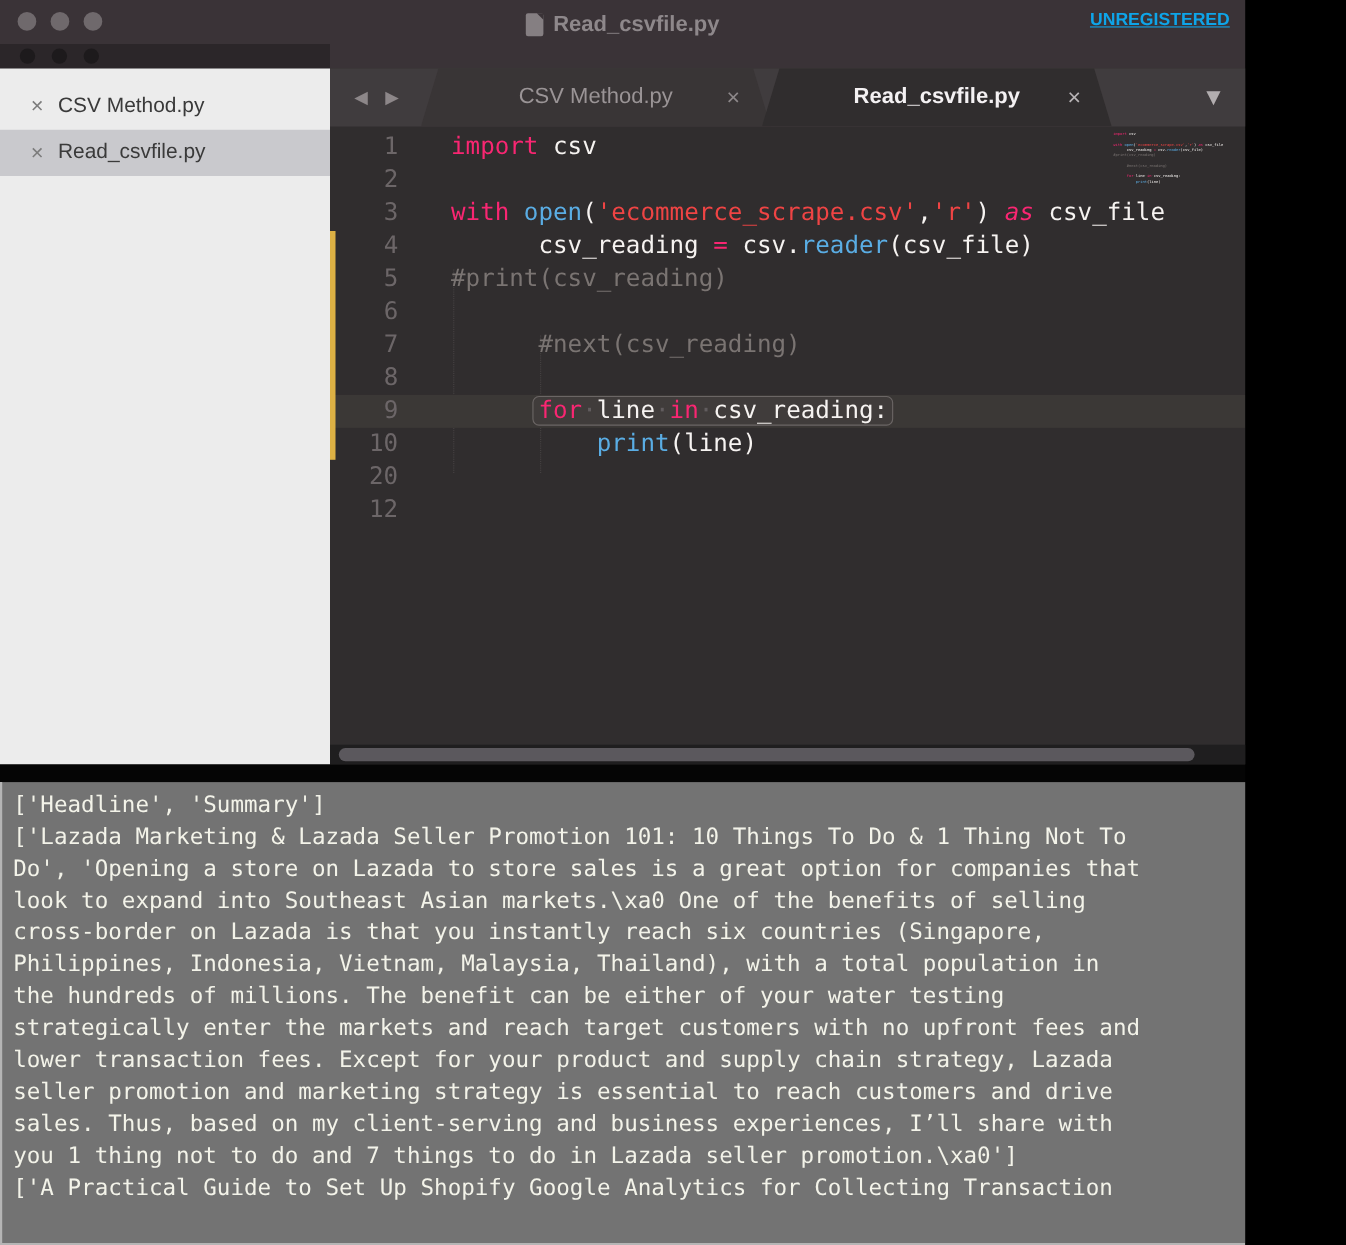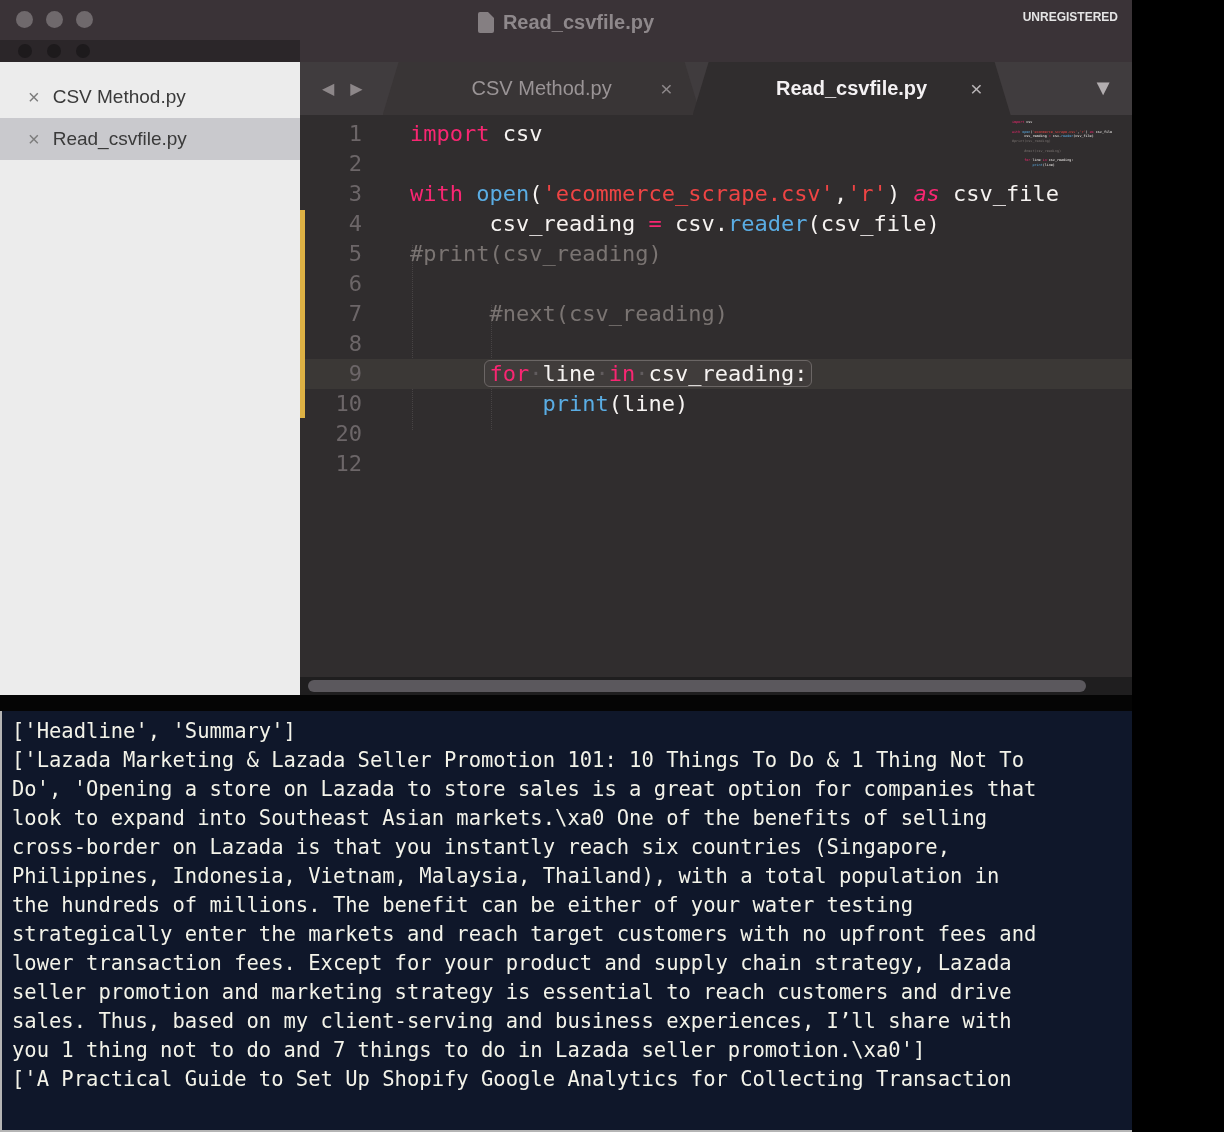--- a/index.html
+++ b/index.html
@@ -13,21 +13,21 @@
   .dot { width:17px; height:17px; border-radius:50%; background:#6f696c; }
   .substrip { position:absolute; left:0; top:40px; width:300px; height:22px; background:#2b2629;
               display:flex; align-items:center; gap:15px; padding-left:18px; }
   .sdot { width:14px; height:14px; border-radius:50%; background:#1d1a1c; }
   .title-center { position:absolute; left:0; right:0; top:0; height:44px; display:flex;
                   align-items:center; justify-content:center; gap:9px; color:#8e888b;
                   font-size:20px; font-weight:bold; }
   .doc-icon { width:16px; height:21px; background:#857f82; border-radius:2px; position:relative; }
   .doc-icon::after { content:""; position:absolute; right:0; top:0; border-style:solid;
                      border-width:0 6px 6px 0; border-color:transparent #3a3337 transparent transparent; }
-  .unregistered { position:absolute; right:14px; top:10px; font-size:12px; font-weight:bold; color:#e5e5e5; }
+  .unregistered { position:absolute; right:14px; top:10px; font-size:16px; font-weight:bold; color:#0ea5e9;text-decoration:underline; }
 
   
   .main { flex:none; height:633px; display:flex; }
 
   
   .sidebar { width:300px; background:#ececec; padding-top:14px; flex:none; }
   .sb-header { color:#8f8f8f; font-weight:bold; font-size:21px; letter-spacing:1px; padding:8px 0 16px 26px; }
   .sb-item { display:flex; align-items:center; height:42px; padding-left:28px; gap:13px;
              font-size:19px; color:#3a3a3a; }
   .sb-item.selected { background:#c9c9cd; }
@@ -67,21 +67,21 @@
   .g2 { left:191px; top:190px; height:125px; }
   .minimap { position:absolute; top:3px; right:0; width:122px; padding:2px; font-size:3.4px;
              line-height:4.8px; z-index:2; }
   .mini-row { white-space:pre; height:4.8px; overflow:hidden; }
 
   .hscroll { flex:none; height:18px; background:#1f1e1f; position:relative; }
   .thumb { position:absolute; left:8px; top:3px; width:778px; height:12px; border-radius:6px; background:#5b585d; }
 
   
   .divider { height:16px; background:#050505; flex:none; }
-  .console { flex:1; background:#0f172a; color:#f3f3e9; overflow:hidden;
+  .console { flex:1; background:#737373; color:#f3f3e9; overflow:hidden;
              font-family:"DejaVu Sans Mono","Liberation Mono",monospace; font-size:20.5px;
              padding:6px 0 0 12px; box-shadow:inset 2px -2px 0 #b5b5b5; }
   .console-line { white-space:pre; height:29px; line-height:29px; }
 </style>
 </head>
 <body>
 
 <div class="window">
 
   <header class="titlebar">

